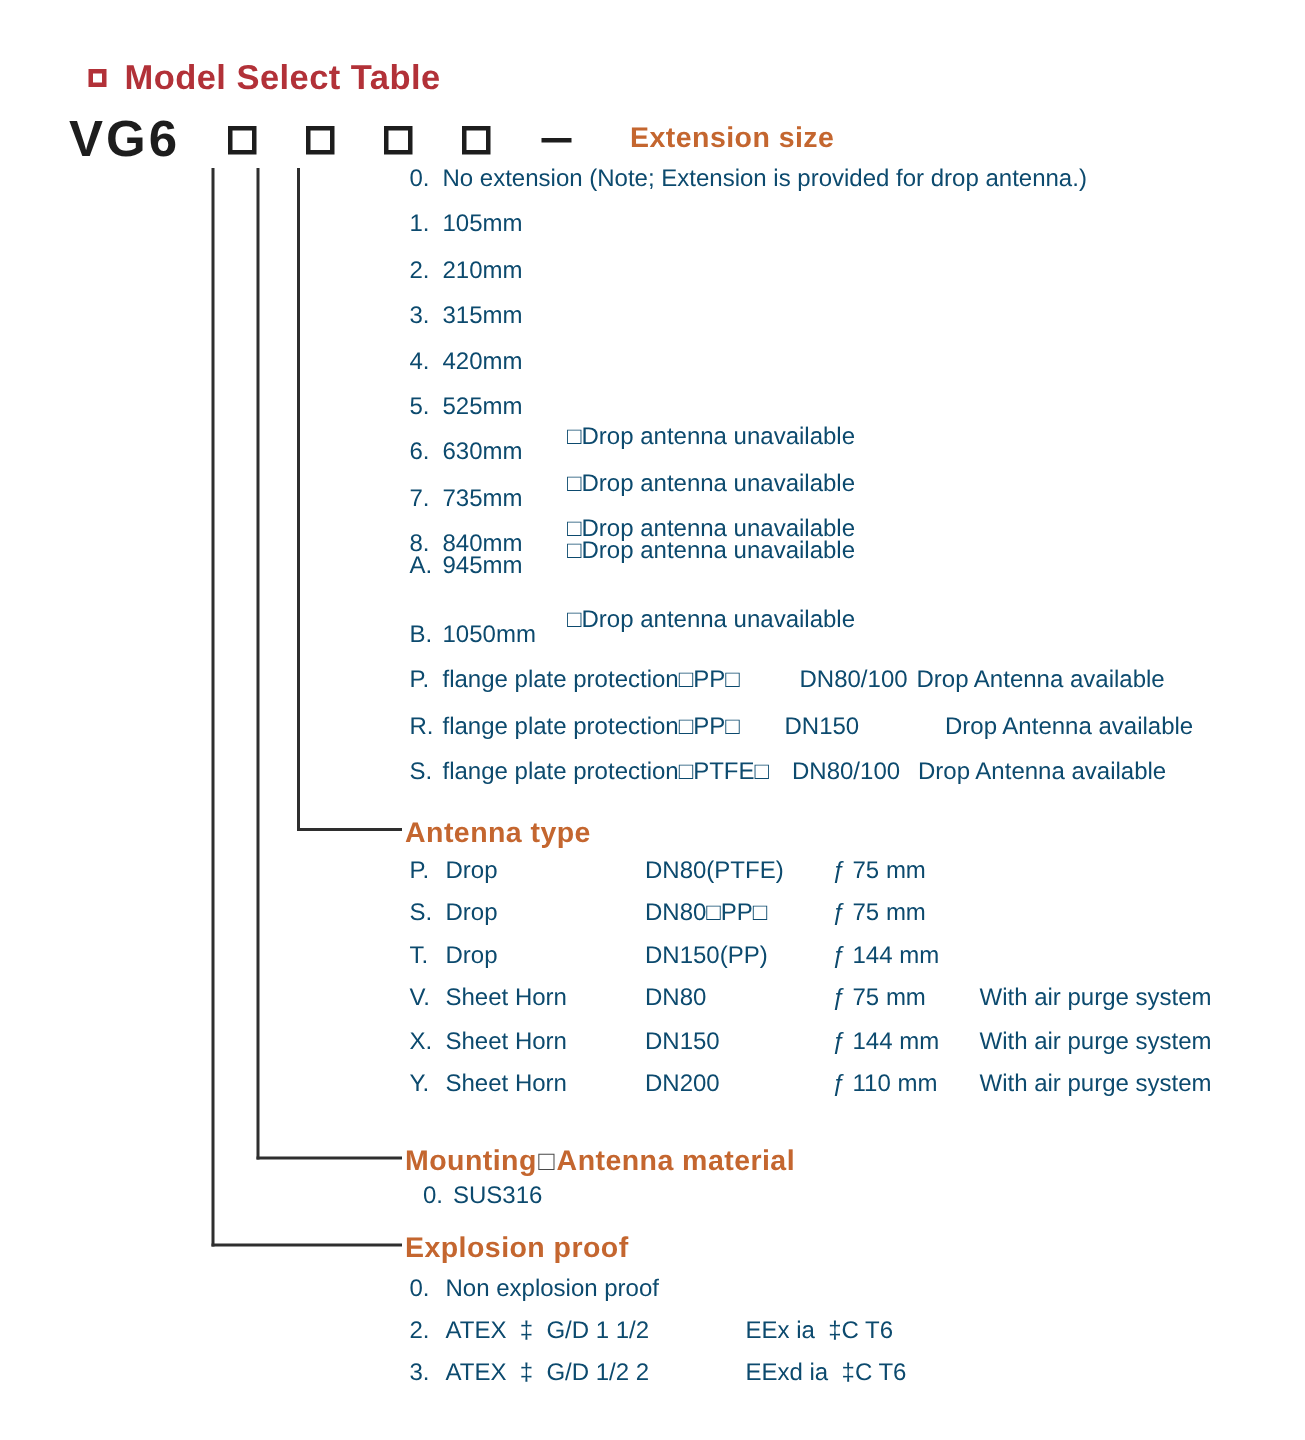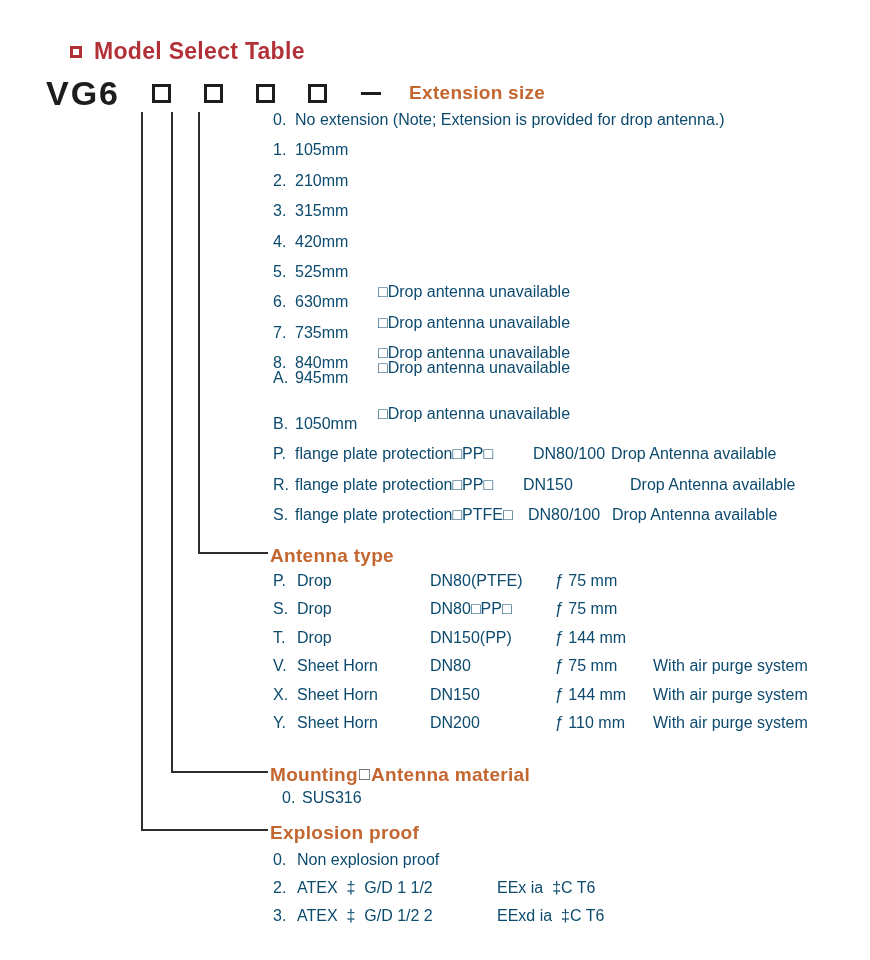--- a/index.html
+++ b/index.html
@@ -2,31 +2,31 @@
 <html><head>
 <meta charset="utf-8">
 <style>
   * { margin:0; padding:0; box-sizing:border-box; }
   html,body { background:#ffffff; }
   .page {
     position:relative; width:870px; height:960px; background:#ffffff;
     font-family:"Liberation Sans", sans-serif; color:#3c3c3c; overflow:hidden;
   }
   
-  .title-row { position:absolute; left:70px; top:38px; display:flex; align-items:center; }
+  .title-row { position:absolute; left:59px; top:38px; display:flex; align-items:center; }
   .title-sq { display:inline-block; width:12px; height:12px; border:3px solid #b23138; margin-right:12px; }
   .title-text { font-size:23px; font-weight:bold; color:#b23138; letter-spacing:0.3px; }
   
   .code-row { position:absolute; left:46px; top:76px; height:34px; display:flex; align-items:center;gap:28px; }
   .vg6 { font-size:34px; font-weight:bold; color:#1d1d1d; letter-spacing:2px; line-height:30px; }
   .code-box { display:inline-block; width:19px; height:19px; border:3px solid #1d1d1d; margin-left:5px; background:#fff; }
   .code-box.first { margin-left:4px; }
   .dash { display:inline-block; width:20px; height:3px; background:#1d1d1d; margin-left:6px; }
   .heading { font-size:19px; font-weight:bold; color:#c4662f; letter-spacing:0.3px; white-space:nowrap; }
-  .ext-heading { margin-left:0; }
+  .ext-heading { margin-left:11px; }
   
   .conn { position:absolute; border-left:2px solid #2e2e2e; border-bottom:2px solid #2e2e2e; }
   .conn-antenna   { left:198px; top:112px; width:70px;  height:442px; }
   .conn-mounting  { left:171px; top:112px; width:97px;  height:661px; }
   .conn-explosion { left:141px; top:112px; width:127px; height:719px; }
   
   .row { position:absolute; left:273px; font-size:16px; color:#0c4a6e; white-space:nowrap; }
   .code { display:inline-block; width:22px; }
   .pre { white-space:pre; }
   

